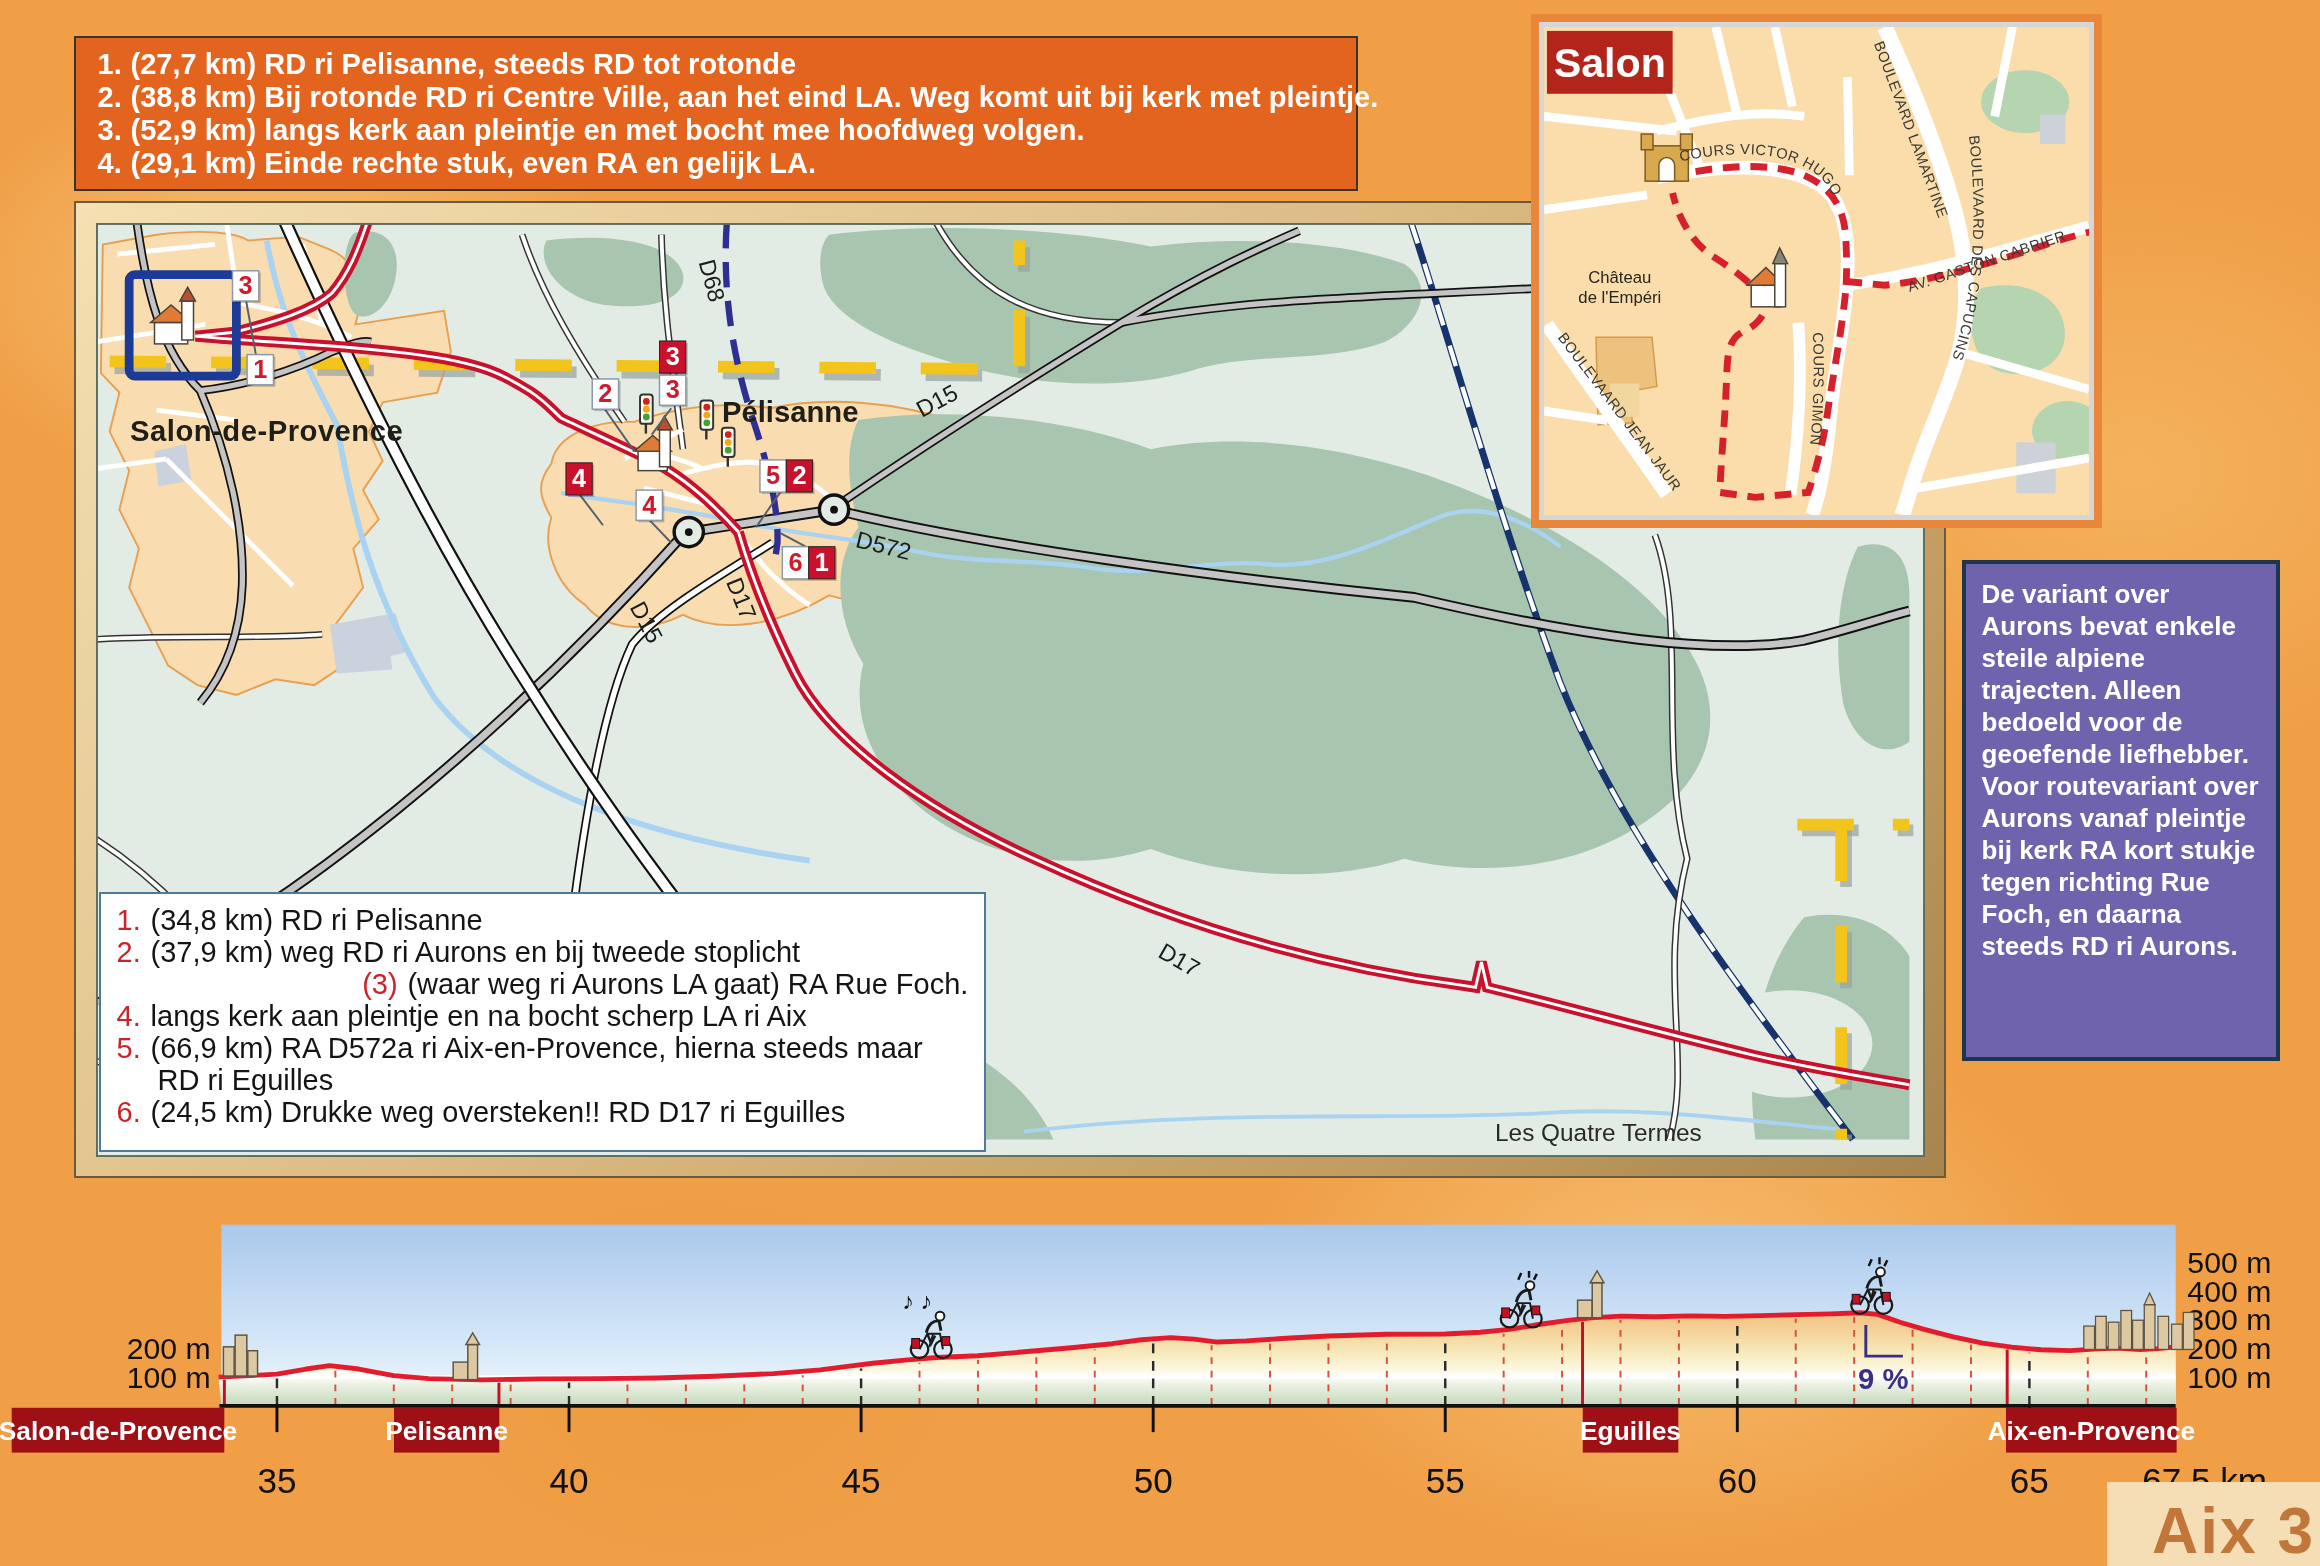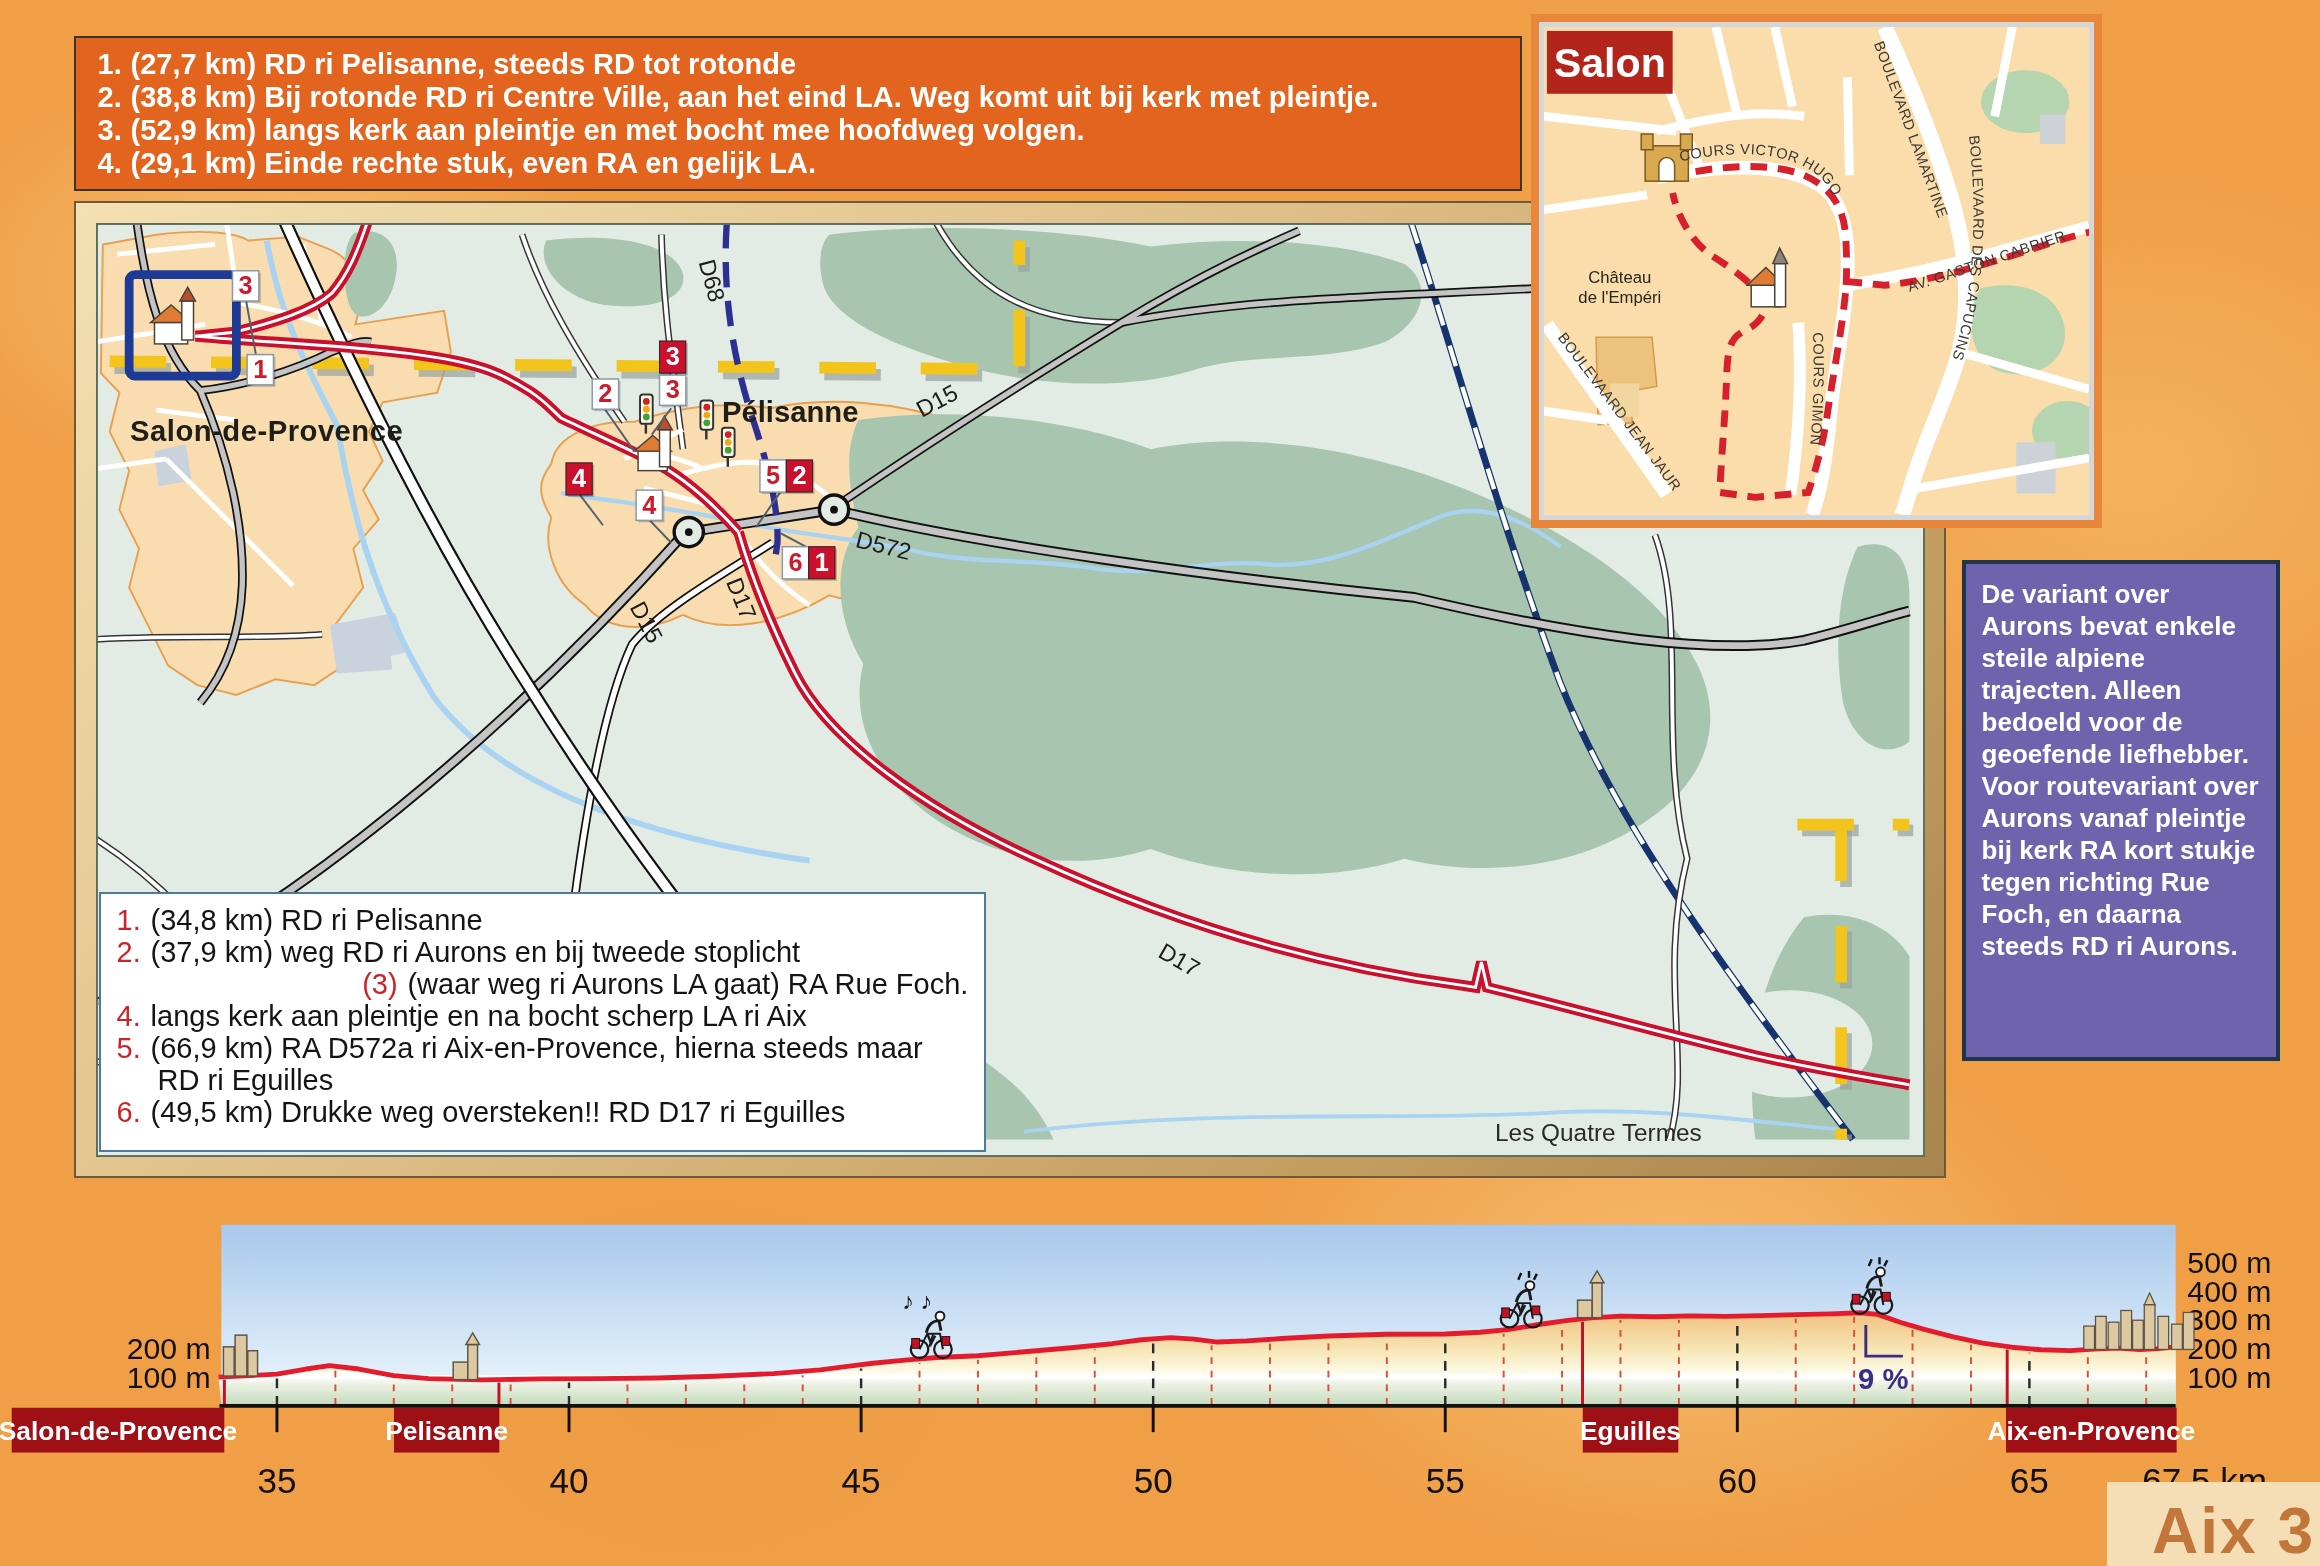--- a/index.html
+++ b/index.html
@@ -10,21 +10,21 @@
     background-image:
       radial-gradient(ellipse 488px 312px at 12% 18%, rgba(255,223,155,.50), transparent 70%),
       radial-gradient(ellipse 605px 390px at 72% 82%, rgba(255,226,160,.42), transparent 70%),
       radial-gradient(ellipse 683px 419px at 45% 55%, rgba(228,138,38,.30), transparent 72%),
       radial-gradient(ellipse 546px 419px at 92% 30%, rgba(250,205,125,.42), transparent 70%),
       radial-gradient(ellipse 410px 293px at 30% 88%, rgba(233,148,48,.35), transparent 70%);
   }
   .abs{position:absolute;}
   
   .top-box{
-    left:74px;top:36px;width:1448px;height:155px;box-sizing:border-box;
+    left:74px;top:36px;width:1284px;height:155px;box-sizing:border-box;
     background:#e2641f;border:2.9px solid #3c342a;z-index:6;
     padding:9.8px 21.5px;color:#fff;font-weight:bold;font-size:29px;line-height:33px;
   }
   .top-box .instr-line{padding-left:43px;text-indent:-43px;white-space:nowrap;}
   .top-box .num{margin-right:8.8px;}
   
   .map-frame{
     left:74px;top:201px;width:1872px;height:977px;box-sizing:border-box;z-index:1;
     border:2px solid #6b5a3e;padding:19.5px;
     background:linear-gradient(135deg,#f4e0b2 0%,#ddbd85 45%,#c29b5e 80%,#a8854e 100%);
@@ -349,21 +349,21 @@
     <div class="instr-line"><span class="num">1.</span><span>(34,8 km) RD ri Pelisanne</span></div>
 
     <div class="instr-line"><span class="num">2.</span><span>(37,9 km) weg RD ri Aurons en bij tweede stoplicht</span></div>
 
     <div class="instr-line"><span class="num">(3)</span><span>(waar weg ri Aurons LA gaat) RA Rue Foch.</span></div>
 
     <div class="instr-line"><span class="num">4.</span><span>langs kerk aan pleintje en na bocht scherp LA ri Aix</span></div>
 
     <div class="instr-line"><span class="num">5.</span><span>(66,9 km) RA D572a ri Aix-en-Provence, hierna steeds maar RD ri Eguilles</span></div>
 
-    <div class="instr-line"><span class="num">6.</span><span>(49,5 km) Drukke weg oversteken!! RD D17 ri Eguilles</span></div>
+    <div class="instr-line"><span class="num">6.</span><span>(24,5 km) Drukke weg oversteken!! RD D17 ri Eguilles</span></div>
   </div>
 
 <div class="abs inset">
  <div class="inset-frame">
  <svg viewBox="1585 29 555 497" preserveAspectRatio="none">
   <rect x="1585" y="29" width="555" height="497" fill="#fbdcab"></rect>
 
   <g fill="#b5d4b0">
     <ellipse cx="2075" cy="105" rx="45" ry="32"></ellipse>
     <path d="M2030,295 C2070,285 2110,300 2115,335 C2120,370 2085,390 2050,380 C2020,372 2010,320 2030,295 Z"></path>

